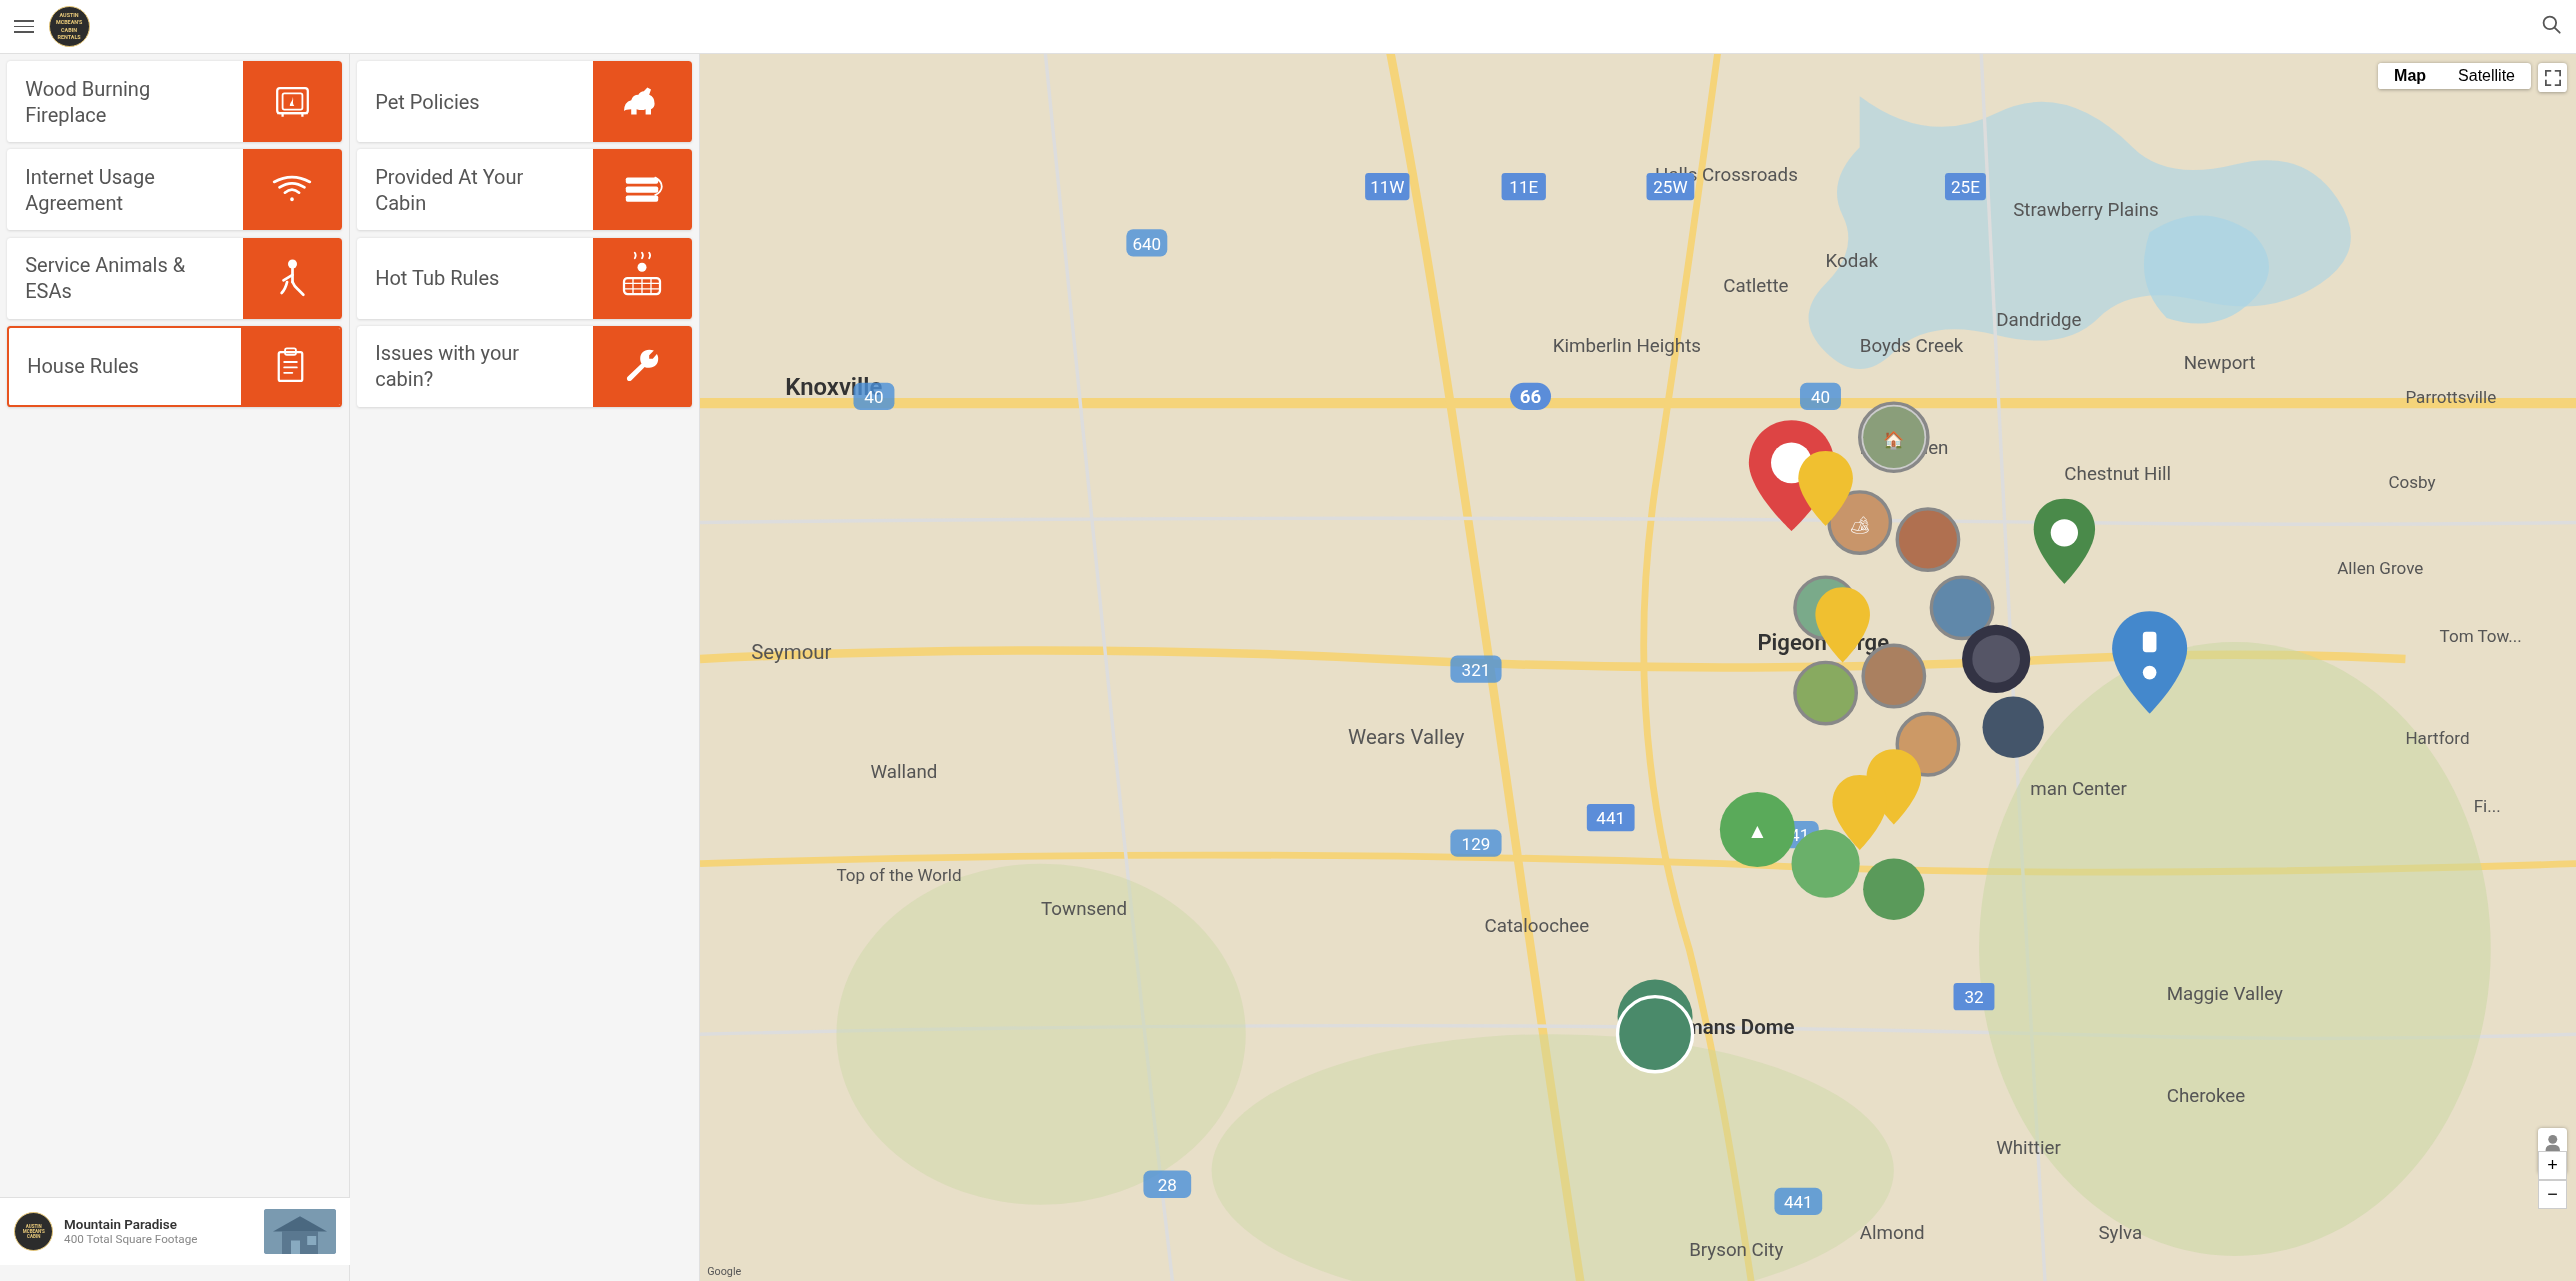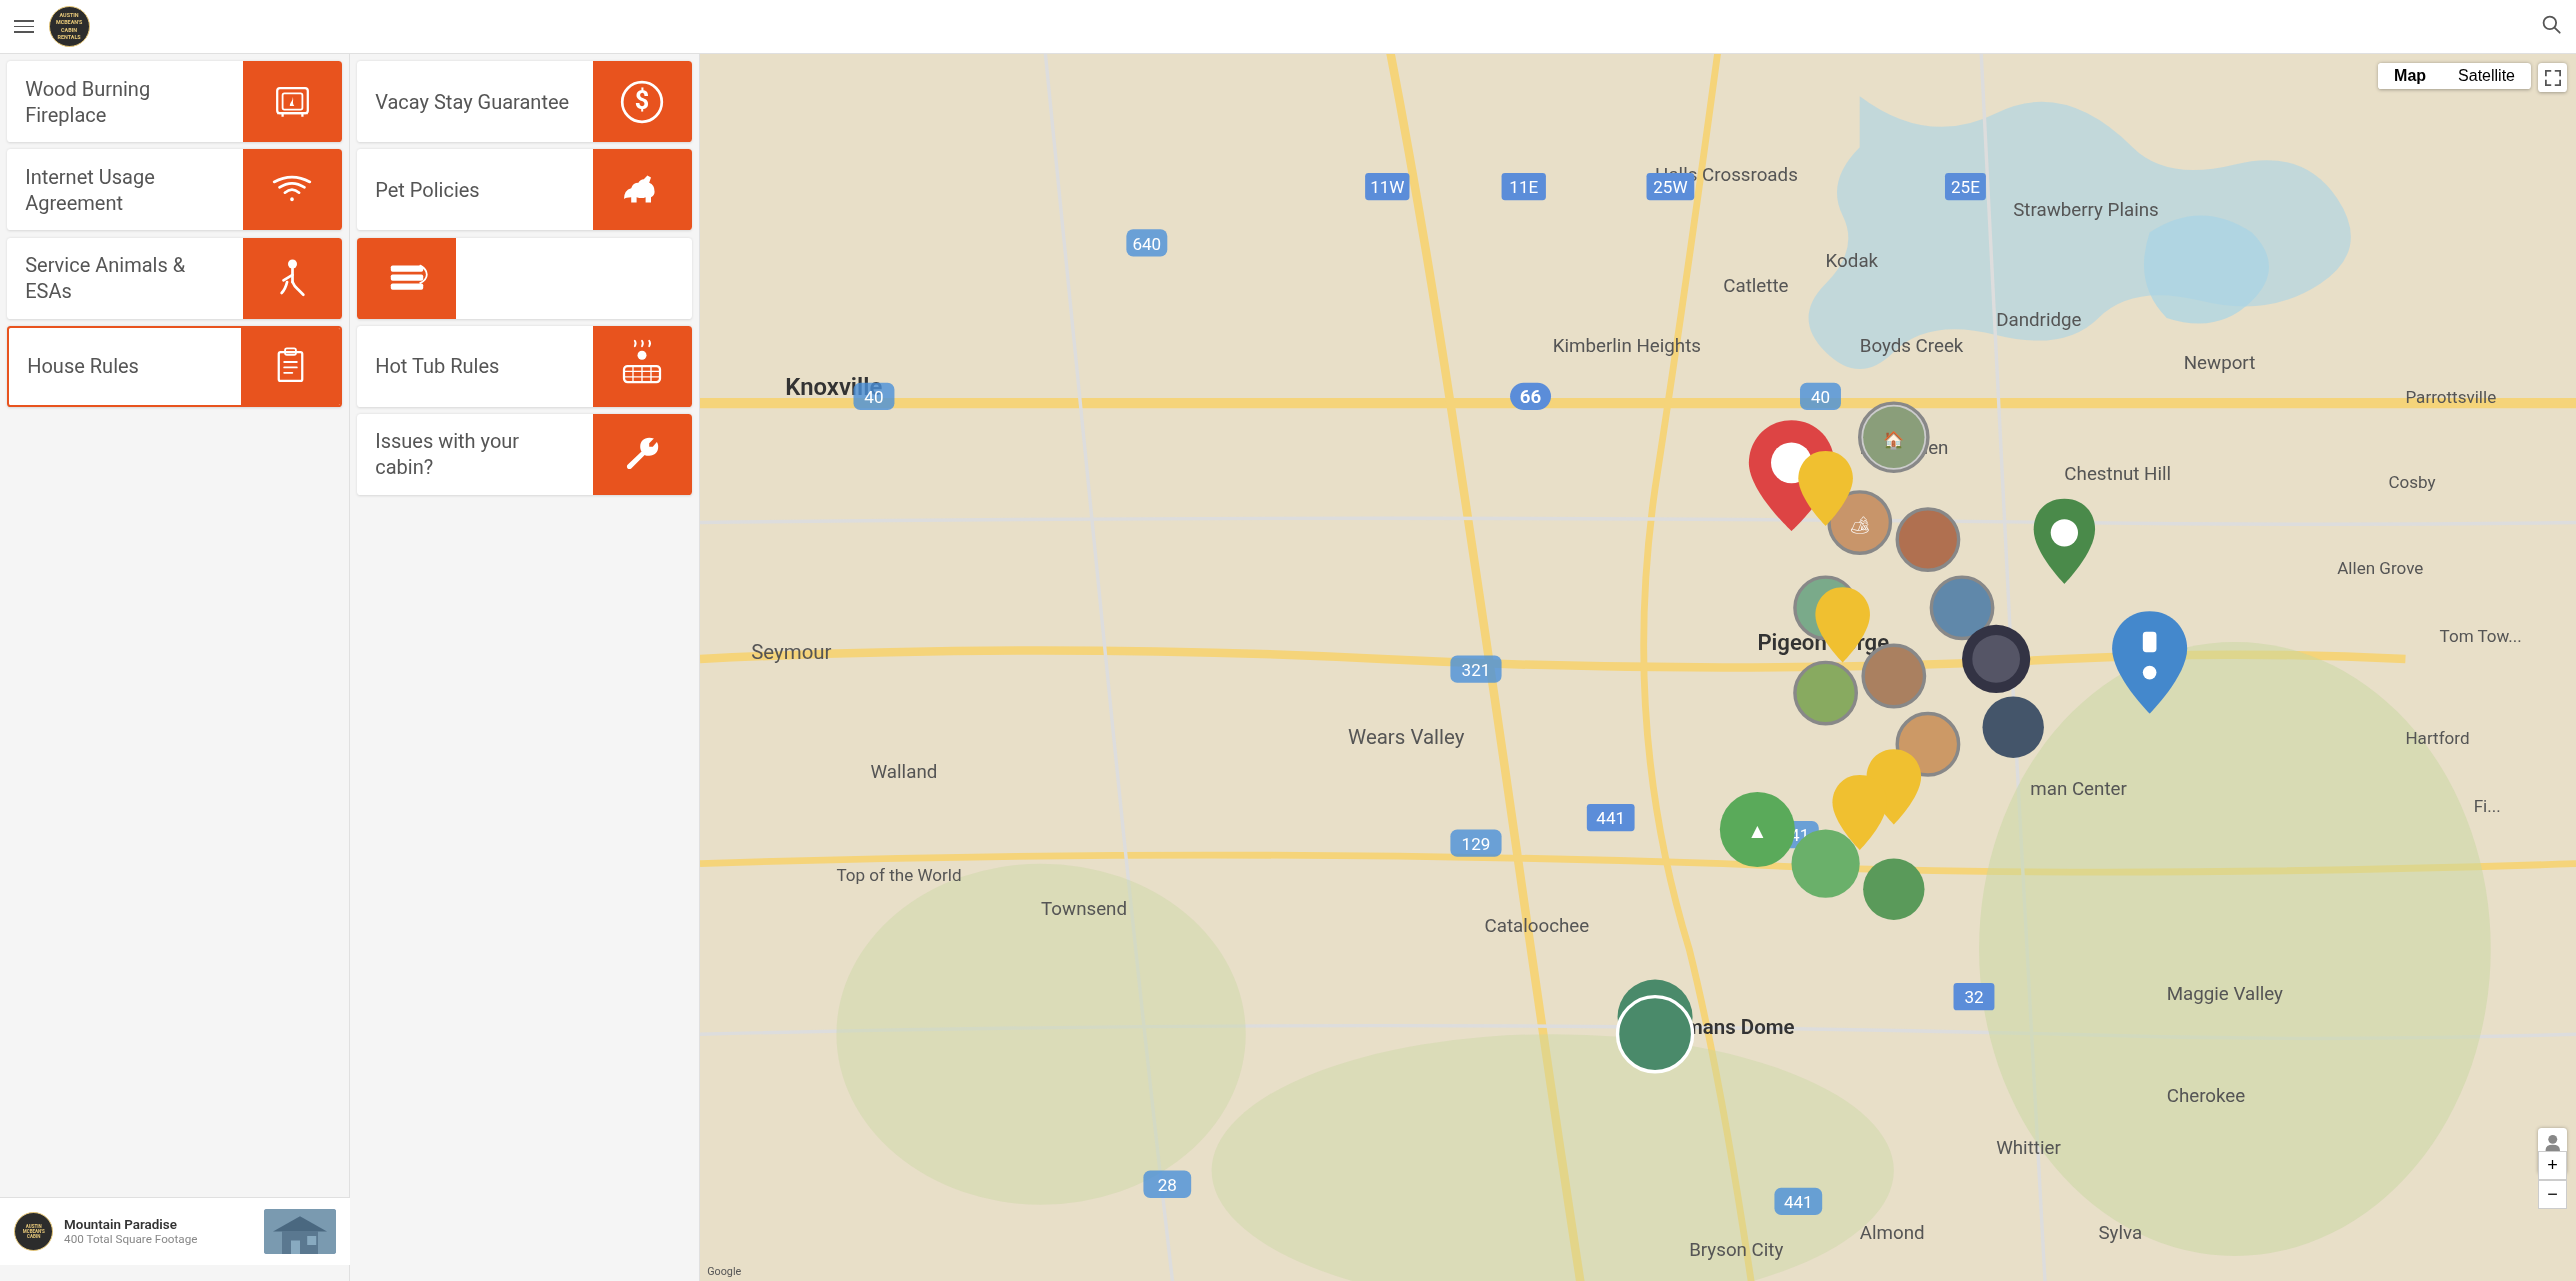--- a/index.html
+++ b/index.html
@@ -303,41 +303,33 @@
         </svg>
       </div>
     </div>
 
   </div>
 
   <div class="right-area">
 
     <div class="middle-panel">
 
-      <div class="menu-item">
-        <div class="menu-item-text">Vacay Stay Guarantee</div>
-        <div class="menu-item-icon">
-          <svg width="54" height="54" viewBox="0 0 60 60" fill="none" style="font-size:42px">
-            <circle cx="30" cy="30" r="22" stroke="white" stroke-width="3" fill="none"></circle>
-            <text x="30" y="38" text-anchor="middle" font-size="28" fill="white" font-weight="bold">$</text>
-          </svg>
-        </div>
-      </div>
 
       <div class="menu-item">
         <div class="menu-item-text">Pet Policies</div>
         <div class="menu-item-icon">
           <svg width="54" height="54" viewBox="0 0 60 60" fill="none">
 
             <path d="M10 40 Q10 30 18 28 Q20 22 26 22 Q28 18 32 18 L36 14 L40 16 L38 22 Q44 24 44 32 Q44 36 40 38 L40 44 L34 44 L34 38 Q30 40 24 38 L24 44 L18 44 L18 38 Q12 38 10 40Z" fill="white"></path>
           </svg>
         </div>
       </div>
 
       <div class="menu-item">
+        <div class="menu-item-text">Provided At Your Cabin</div>
         <div class="menu-item-icon">
           <svg width="54" height="54" viewBox="0 0 60 60" fill="none">
             <rect x="12" y="36" width="36" height="7" rx="2" fill="white"></rect>
             <rect x="12" y="26" width="36" height="7" rx="2" fill="white"></rect>
             <rect x="12" y="16" width="36" height="7" rx="2" fill="white"></rect>
             <path d="M44 16 Q52 20 52 26 Q52 32 44 36" stroke="white" stroke-width="2" fill="none"></path>
           </svg>
         </div>
       </div>
 

